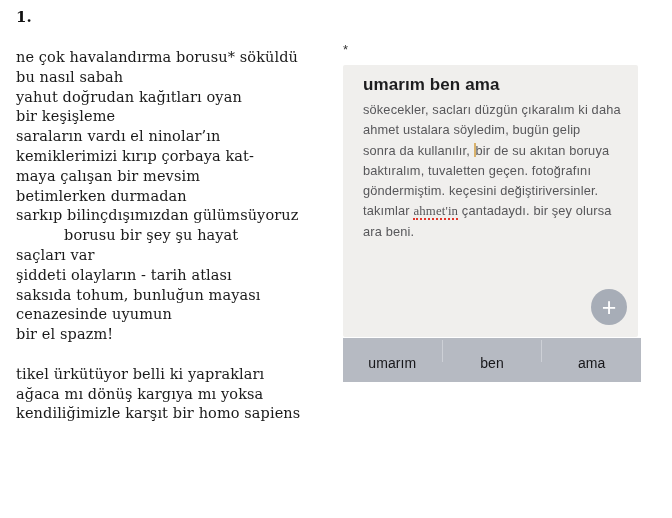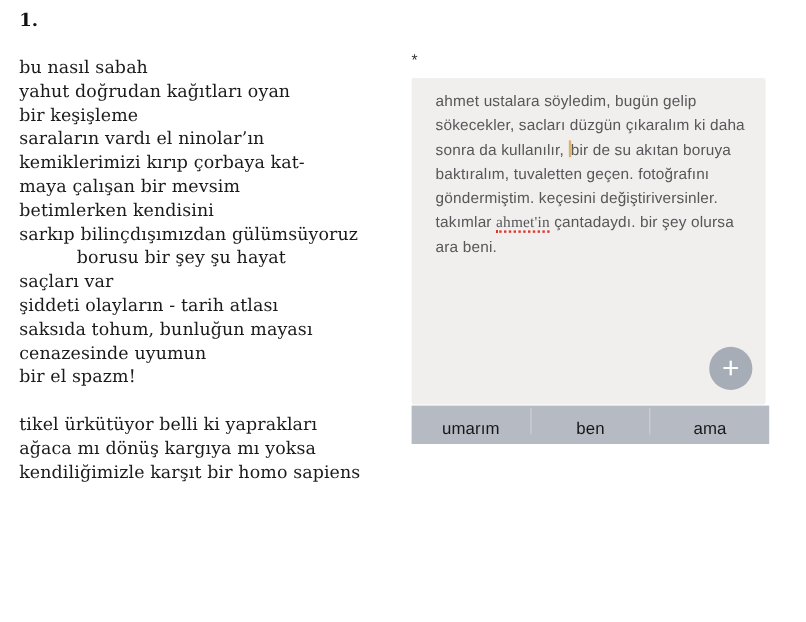--- a/index.html
+++ b/index.html
@@ -60,66 +60,68 @@
     width:36px; height:36px; border-radius:50%;
     background:#a7adb7; color:#ffffff;
     display:flex; align-items:center; justify-content:center;
     font-size:25px; font-weight:300; line-height:1;
     cursor:pointer; user-select:none;
   }
 
   
   .suggestion-bar {
     position:absolute; left:343px; top:338px;
-    width:298px; height:32px; background:#b6bac2;
+    width:298px; height:44px; background:#b6bac2;
     display:flex; align-items:stretch;
   }
   .suggestion {
     flex:1; display:flex; align-items:center; justify-content:center;
     font-size:14px; color:#17171a; letter-spacing:0.1px;
     padding-top:5px; box-sizing:border-box; cursor:pointer;
   }
   .sugg-divider {
     width:1px; height:22px; margin-top:2px;
     background:#cdd0d6; flex:0 0 1px;
   }
 </style>
 </head>
 <body>
 
 <div class="poem-col">
   <div class="section-number">1.</div>
   <div>
+      <div class="poem-line"><span>ne çok havalandırma borusu* söküldü</span></div>
       <div class="poem-line"><span>bu nasıl sabah</span></div>
       <div class="poem-line"><span>yahut doğrudan kağıtları oyan</span></div>
       <div class="poem-line"><span>bir keşişleme</span></div>
       <div class="poem-line"><span class="italic">saraların vardı el ninolar’ın</span></div>
       <div class="poem-line"><span>kemiklerimizi kırıp çorbaya kat-</span></div>
       <div class="poem-line"><span>maya çalışan bir mevsim</span></div>
-      <div class="poem-line"><span>betimlerken kendisini</span></div>
+      <div class="poem-line"><span>betimlerken durmadan</span></div>
       <div class="poem-line"><span>sarkıp bilinçdışımızdan gülümsüyoruz</span></div>
       <div class="poem-line indent"><span>borusu bir şey şu hayat</span></div>
       <div class="poem-line"><span>saçları var</span></div>
       <div class="poem-line"><span>şiddeti olayların - tarih atlası</span></div>
       <div class="poem-line"><span>saksıda tohum, bunluğun mayası</span></div>
       <div class="poem-line"><span>cenazesinde uyumun</span></div>
       <div class="poem-line"><span>bir el spazm!</span></div>
       <div class="poem-line gap">&nbsp;</div>
       <div class="poem-line"><span>tikel ürkütüyor belli ki yaprakları</span></div>
       <div class="poem-line"><span>ağaca mı dönüş kargıya mı yoksa</span></div>
       <div class="poem-line"><span>kendiliğimizle karşıt bir </span><span class="italic">homo sapiens</span></div>
     </div>
 </div>
 
 <div class="footnote-marker">*</div>
 
 <div class="note-card">
+  <div class="note-title">umarım ben ama</div>
   <div>
+      <div class="note-line"><span>sökecekler, sacları düzgün çıkaralım ki daha</span></div>
       <div class="note-line"><span>ahmet ustalara söyledim, bugün gelip</span></div>
-      <div class="note-line"><span>sökecekler, sacları düzgün çıkaralım ki daha</span></div>
       <div class="note-line"><span>sonra da kullanılır, </span><span class="caret"></span><span>bir de su akıtan boruya</span></div>
       <div class="note-line"><span>baktıralım, tuvaletten geçen. fotoğrafını</span></div>
       <div class="note-line"><span>göndermiştim. keçesini değiştiriversinler.</span></div>
       <div class="note-line"><span>takımlar </span><span class="misspelled">ahmet'in</span><span> çantadaydı. bir şey olursa</span></div>
       <div class="note-line"><span>ara beni.</span></div>
     </div>
   <div class="plus-button">
     <span>+</span>
   </div>
 </div>

